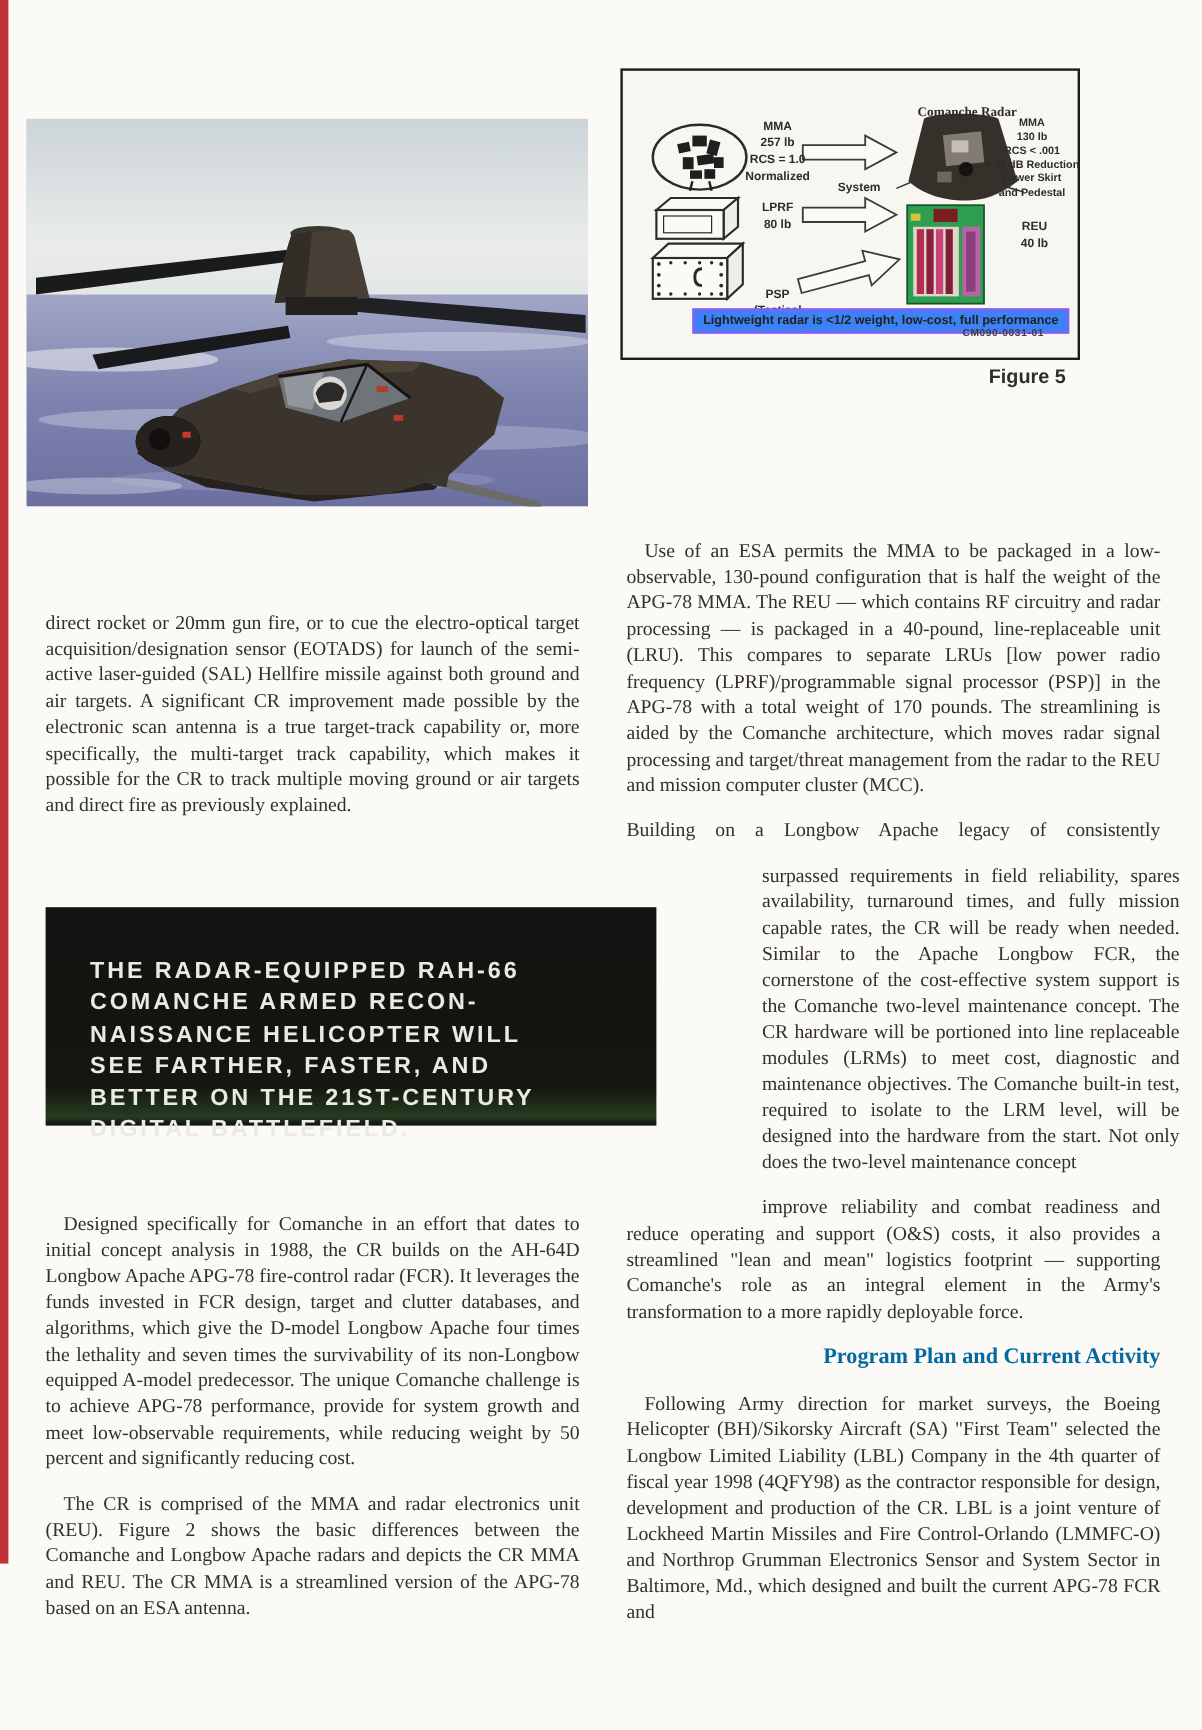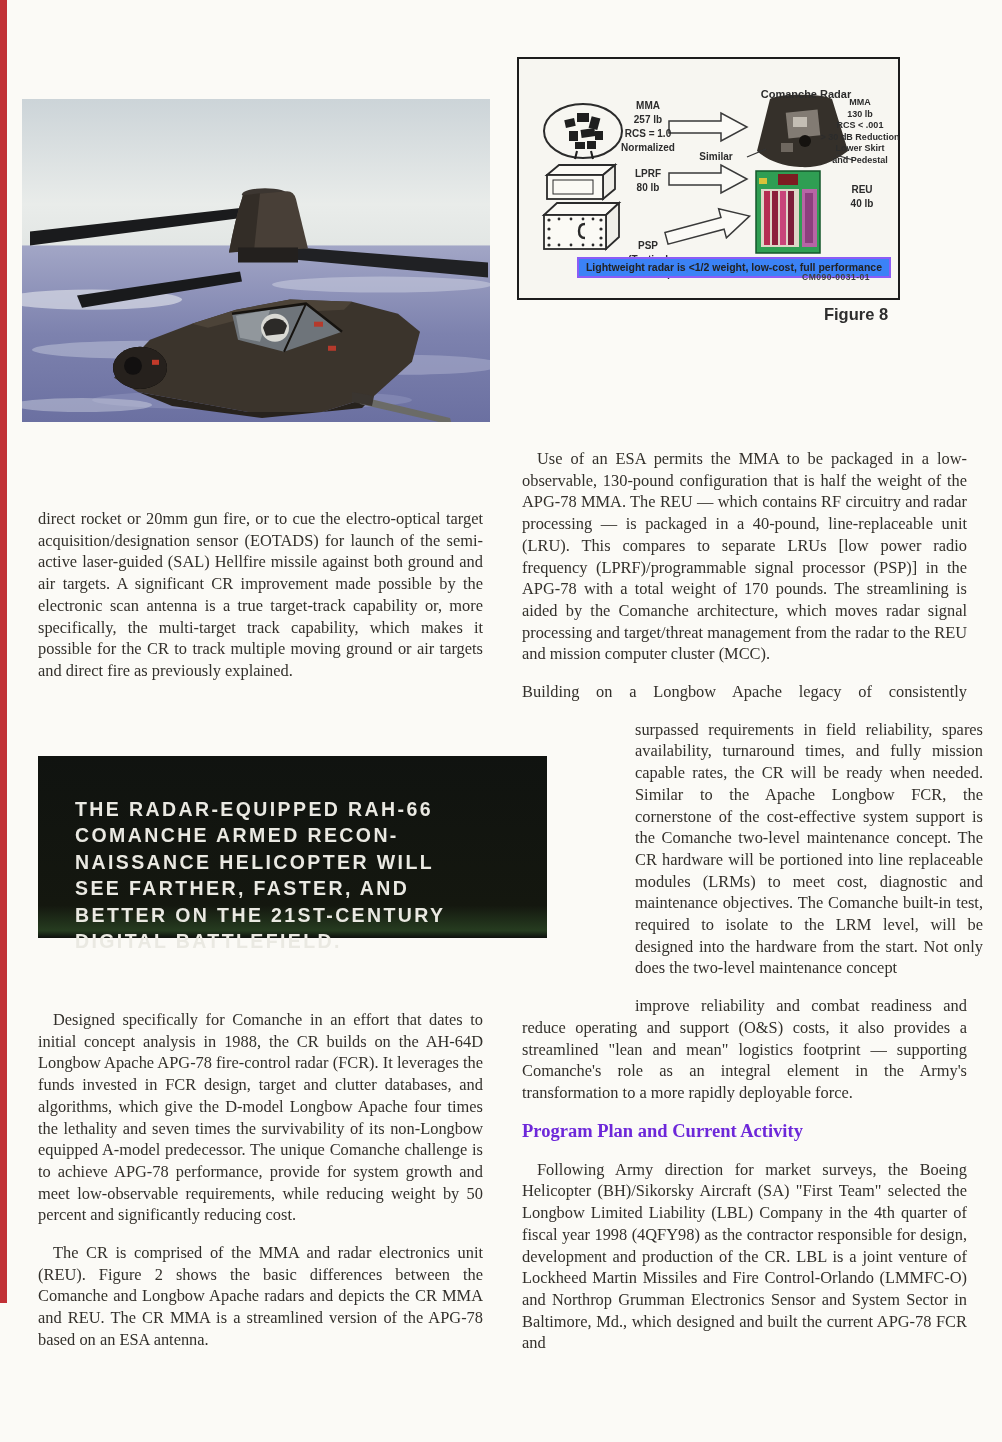--- a/index.html
+++ b/index.html
@@ -17,21 +17,21 @@
   .photo { left:22px; top:99px; width:468px; height:323px; background:#cfd6da; }
   .photo svg { display:block; width:100%; height:100%; }
 
   
   .figbox { left:517px; top:57px; width:379px; height:239px; border:2px solid #1c1c1c; background:#f7f6f1; }
   .figbox svg.overlay { position:absolute; left:0; top:0; width:100%; height:100%; }
   .figlabel {
     position:absolute; font-family:"Liberation Sans", sans-serif; font-weight:bold;
     font-size:10px; line-height:14px; text-align:center; color:#2c2c2c; white-space:pre-line;
   }
-  .fig-title { font-size:11px; }
+  .fig-title { font-size:11px;font-family:Liberation Serif, serif; }
   .fig-right-label { font-size:9px; line-height:11.5px; white-space:pre; }
   .fig-banner {
     position:absolute; left:58px; top:198px; width:314px; height:21px;
     border:2px solid #8b5cf6; background:#3b82f6; box-sizing:border-box;
     font-family:"Liberation Sans", sans-serif; font-weight:bold; font-size:10.5px;
     line-height:17px; text-align:center; color:#222;
   }
   .fig-code {
     position:absolute; left:262px; top:213px; width:110px;
     font-family:"Liberation Sans", sans-serif; font-size:8.5px; letter-spacing:.5px;
@@ -47,22 +47,22 @@
   .bodytext p { margin:16px; text-indent:15px; }
   .bodytext p.noindent { text-indent:0; }
   .colL1 { left:22px; top:492px;  width:477px; }
   .colL2 { left:22px; top:993px;  width:477px; }
   .colR  { left:506px; top:432px; width:477px; }
 
   .p2-first { text-align:justify; text-align-last:justify; text-indent:15px; }
   .wrap-spacer { float:left; width:129px; height:283px; }
 
   .section-heading {
-    font-weight:bold; font-size:18.5px; line-height:23px; color:#6d28d9;
-    margin:15px 0 7px 0; text-align:left; text-indent:0;
+    font-weight:bold; font-size:18.5px; line-height:23px; color:#0369a1;
+    margin:15px 0 7px 0; text-align:right; text-indent:0;
   }
 
   
   .pullquote {
     left:38px; top:756px; width:509px; height:182px; box-sizing:border-box;
     background:linear-gradient(180deg,#101310 0%,#14170f 82%,#263c20 96%,#0d100d 100%);
     color:#eae9e2; padding:40px 14px 0 37px;
     font-family:"Liberation Sans", sans-serif; font-weight:bold;
     font-size:19.5px; line-height:26.4px; letter-spacing:2.4px; white-space:pre-line;
   }
@@ -210,35 +210,35 @@
   <div class="figlabel" style="left:98px; top:40px; width:62px;">MMA
 257 lb
 RCS = 1.0
 Normalized</div>
   <div class="figlabel" style="left:100px; top:108px; width:58px;">LPRF
 80 lb</div>
   <div class="figlabel" style="left:98px; top:144px; width:62px;margin-top:36px;">PSP
 (Tactical
 Software)</div>
 
-  <div class="figlabel" style="left:168px; top:91px; width:58px;">Similar</div>
+  <div class="figlabel" style="left:168px; top:91px; width:58px;">System</div>
   <div class="figlabel fig-right-label" style="left:296px; top:38px; width:90px;">MMA
 130 lb
 RCS &lt; .001
 &gt; 30 dB Reduction
 Lower Skirt
 and Pedestal</div>
   <div class="figlabel" style="left:318px; top:124px; width:50px;">REU
 40 lb</div>
 
   <div class="fig-banner">Lightweight radar is &lt;1/2 weight, low-cost, full performance</div>
   <div class="fig-code">CM090-0031-01</div>
 </div>
 
-<div class="abs fig-caption">Figure 8</div>
+<div class="abs fig-caption">Figure 5</div>
 
 <div class="abs bodytext colL1">
   <p class="noindent">direct rocket or 20mm gun fire, or to cue the electro-optical target acquisition/designation sensor (EOTADS) for launch of the semi-active laser-guided (SAL) Hellfire missile against both ground and air targets. A significant CR improvement made possible by the electronic scan antenna is a true target-track capability or, more specifically, the multi-target track capability, which makes it possible for the CR to track multiple moving ground or air targets and direct fire as previously explained.</p>
 </div>
 
 <div class="abs pullquote">THE RADAR-EQUIPPED RAH-66
 COMANCHE ARMED RECON-
 NAISSANCE HELICOPTER WILL
 SEE FARTHER, FASTER, AND
 BETTER ON THE 21ST-CENTURY

